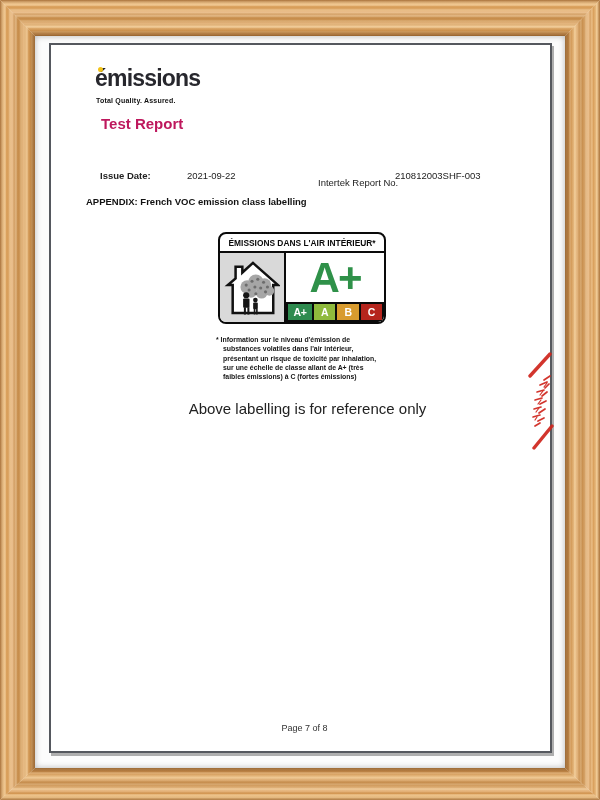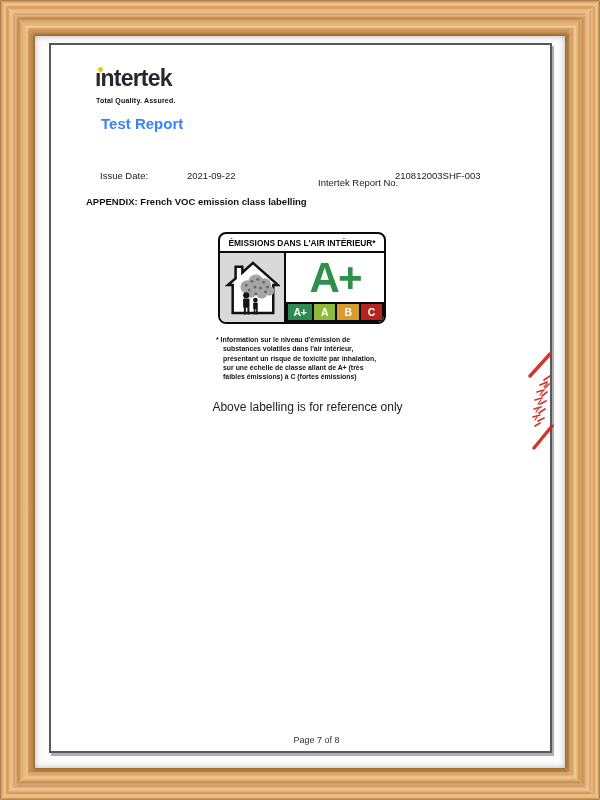--- a/index.html
+++ b/index.html
@@ -69,25 +69,25 @@
   
   .brand{left:44px;top:22px;line-height:1;}
   .brand-text{
     font-weight:bold;font-size:23px;letter-spacing:-.8px;color:#27272d;
   }
   .brand-dot{
     position:absolute;left:3px;top:0;width:5px;height:5px;border-radius:50%;
     background:var(--dot-color,#f3c317);
   }
   .tagline{left:45px;top:52px;font-size:7px;font-weight:bold;color:#111;letter-spacing:.2px;}
-  .report-title{left:50px;top:70px;font-size:15px;font-weight:bold;color:#3b82f6;}
+  .report-title{left:50px;top:70px;font-size:15px;font-weight:bold;color:#be185d;}
 
   
   .meta{font-size:9.5px;color:#222;}
-  .meta-issue-label{left:49px;top:125px;}
+  .meta-issue-label{left:49px;top:125px;font-weight:bold;}
   .meta-issue-value{left:136px;top:125px;}
   .meta-report-label{left:267px;top:132px;}
   .meta-report-value{left:344px;top:125px;}
   .appendix{left:35px;top:151px;font-size:9.5px;font-weight:bold;color:#111;}
 
   
   .voc{
     left:167px;top:187px;width:168px;box-sizing:border-box;
     border:2px solid #0a0a0a;border-radius:8px;background:#fff;overflow:hidden;
   }
@@ -120,39 +120,39 @@
   .voc-class:first-child{flex:1.12;}
 
   
   .footnote{
     left:165px;top:290px;width:176px;
     font-size:6.9px;font-weight:bold;line-height:9.3px;color:#141414;
     white-space:pre-line;padding-left:7px;text-indent:-7px;box-sizing:border-box;
   }
   .reference-note{
     left:0;top:355px;width:100%;text-align:center;padding-left:14px;box-sizing:border-box;
-    font-size:12px;color:#222;
+    font-size:15px;color:#222;
   }
   .page-number{
-    left:16px;top:678px;width:100%;text-align:center;box-sizing:border-box;
-    font-size:9px;color:#333;margin-top:12px;
+    left:4px;top:678px;width:100%;text-align:center;box-sizing:border-box;
+    font-size:9px;color:#333;
   }
 
   
   .stamp{left:472px;top:306px;width:31px;height:100px;opacity:.92;}
 </style>
 </head>
 <body>
 
 <div class="mat"></div>
 
 <div class="page">
 
   <div class="abs brand">
-    <span class="brand-text">ıntertek</span>
+    <span class="brand-text">émissions</span>
     <span class="brand-dot"></span>
   </div>
   <div class="abs tagline">Total Quality. Assured.</div>
 
   <div class="abs report-title">Test Report</div>
 
   <div class="abs meta meta-issue-label">Issue Date:</div>
   <div class="abs meta meta-issue-value">2021-09-22</div>
   <div class="abs meta meta-report-label">Intertek Report No.</div>
   <div class="abs meta meta-report-value">210812003SHF-003</div>

